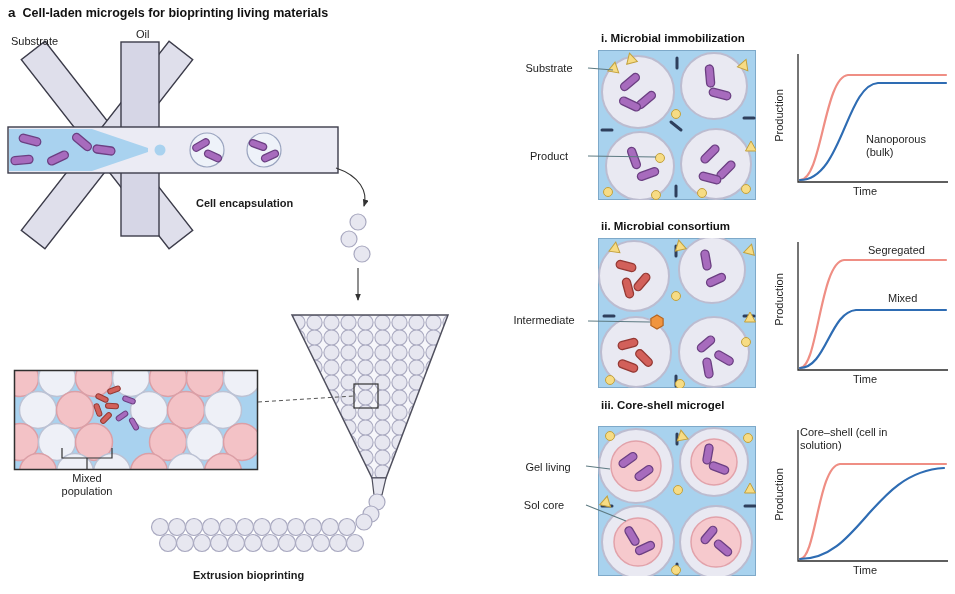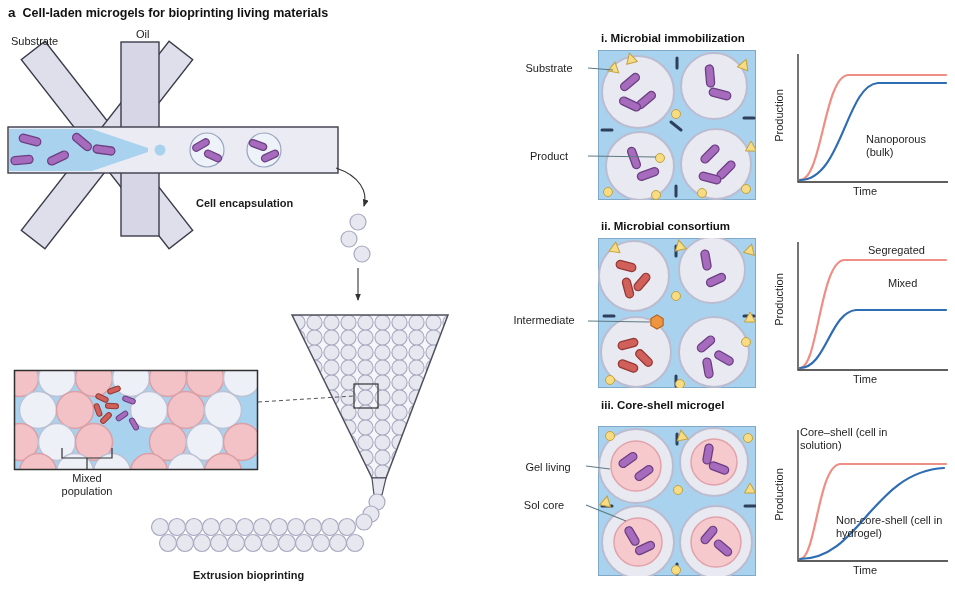--- a/index.html
+++ b/index.html
@@ -337,23 +337,22 @@
 
   <div class="sub" style="left:601px;top:220px">ii. Microbial consortium</div>
   <div class="lbl ra" style="left:504px;top:314px;width:80px">Intermediate</div>
 
   <div class="sub" style="left:601px;top:399px">iii. Core-shell microgel</div>
   <div class="lbl ra" style="left:514px;top:461px;width:68px">Gel living</div>
   <div class="lbl ra" style="left:510px;top:499px;width:68px">Sol core</div>
 
   <div class="chartlbl" style="left:866px;top:133px;width:82px">Nanoporous (bulk)</div>
   <div class="chartlbl" style="left:868px;top:244px">Segregated</div>
-  <div class="chartlbl" style="left:888px;top:277px">Mixed</div>
+  <div class="chartlbl" style="left:888px;top:292px">Mixed</div>
   <div class="chartlbl" style="left:800px;top:426px;width:118px">Core–shell (cell in solution)</div>
-  <div class="chartlbl" style="left:836px;top:514px;width:118px">Non-core-shell (cell in hydrogel)</div>
 
   <div class="chartlbl ctr rot" style="left:739px;top:109px;width:80px">Production</div>
   <div class="chartlbl ctr" style="left:835px;top:185px;width:60px">Time</div>
   <div class="chartlbl ctr rot" style="left:739px;top:293px;width:80px">Production</div>
   <div class="chartlbl ctr" style="left:835px;top:373px;width:60px">Time</div>
   <div class="chartlbl ctr rot" style="left:739px;top:488px;width:80px">Production</div>
   <div class="chartlbl ctr" style="left:835px;top:564px;width:60px">Time</div>
 
 </div>
 

